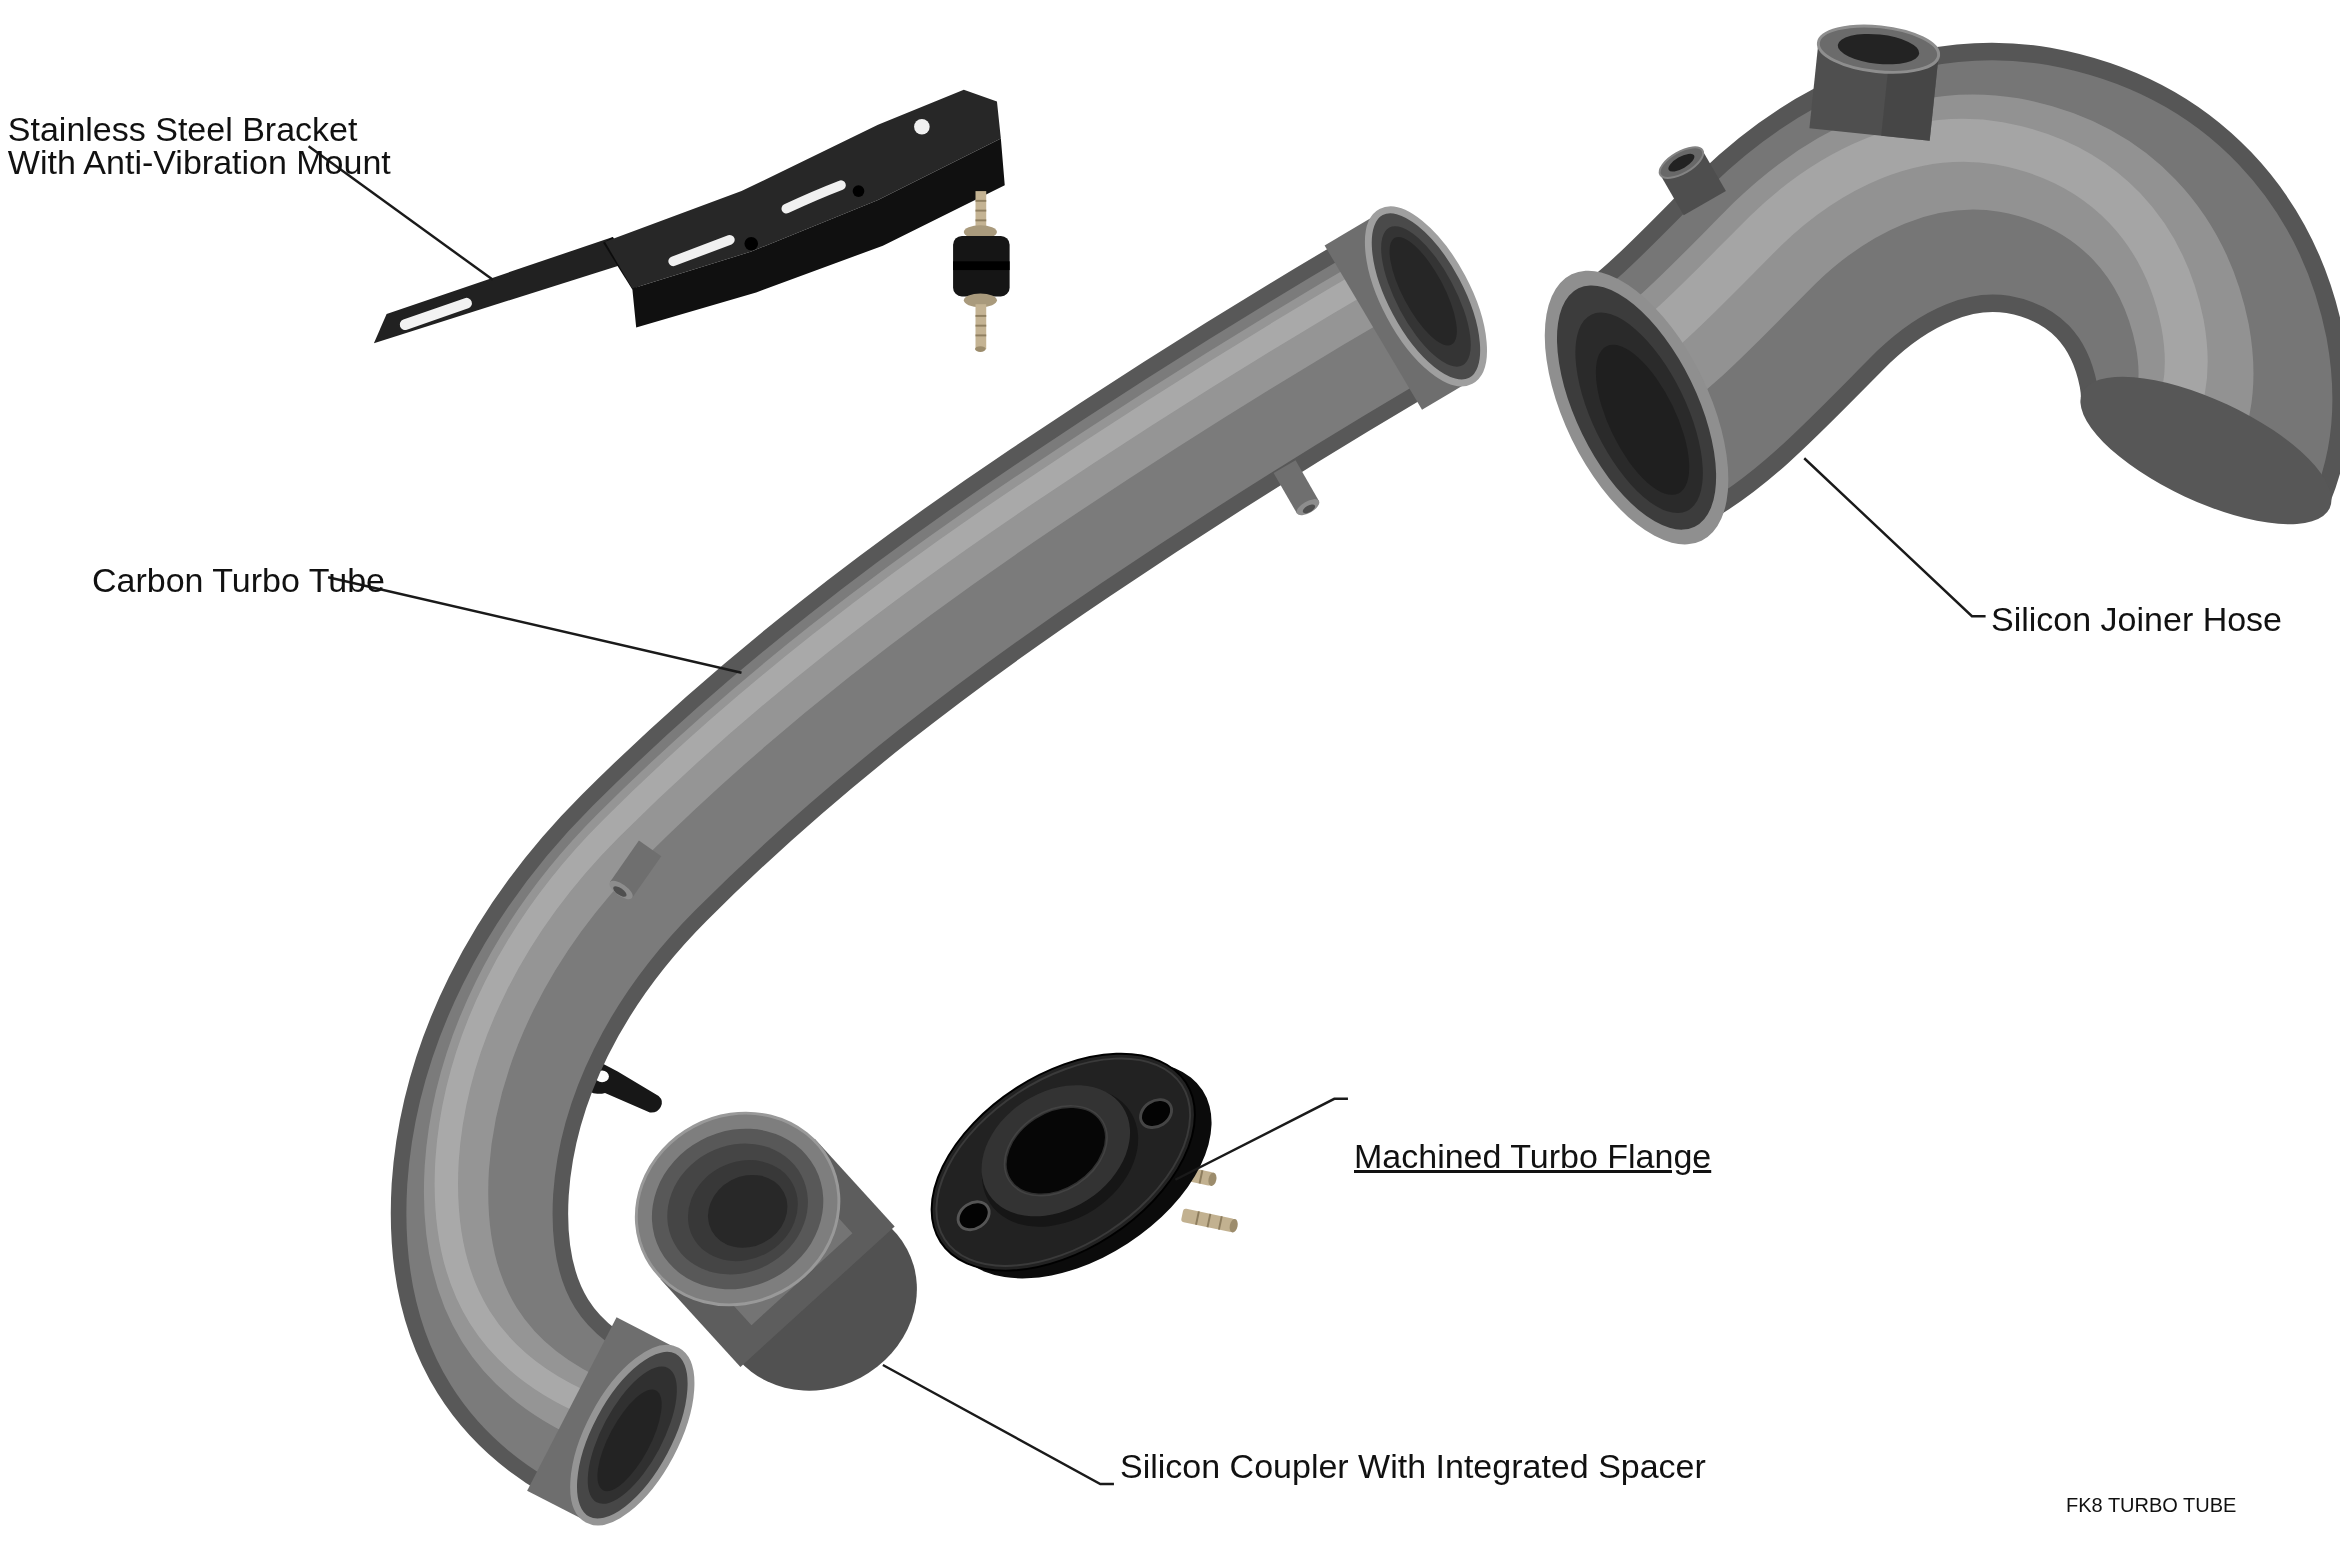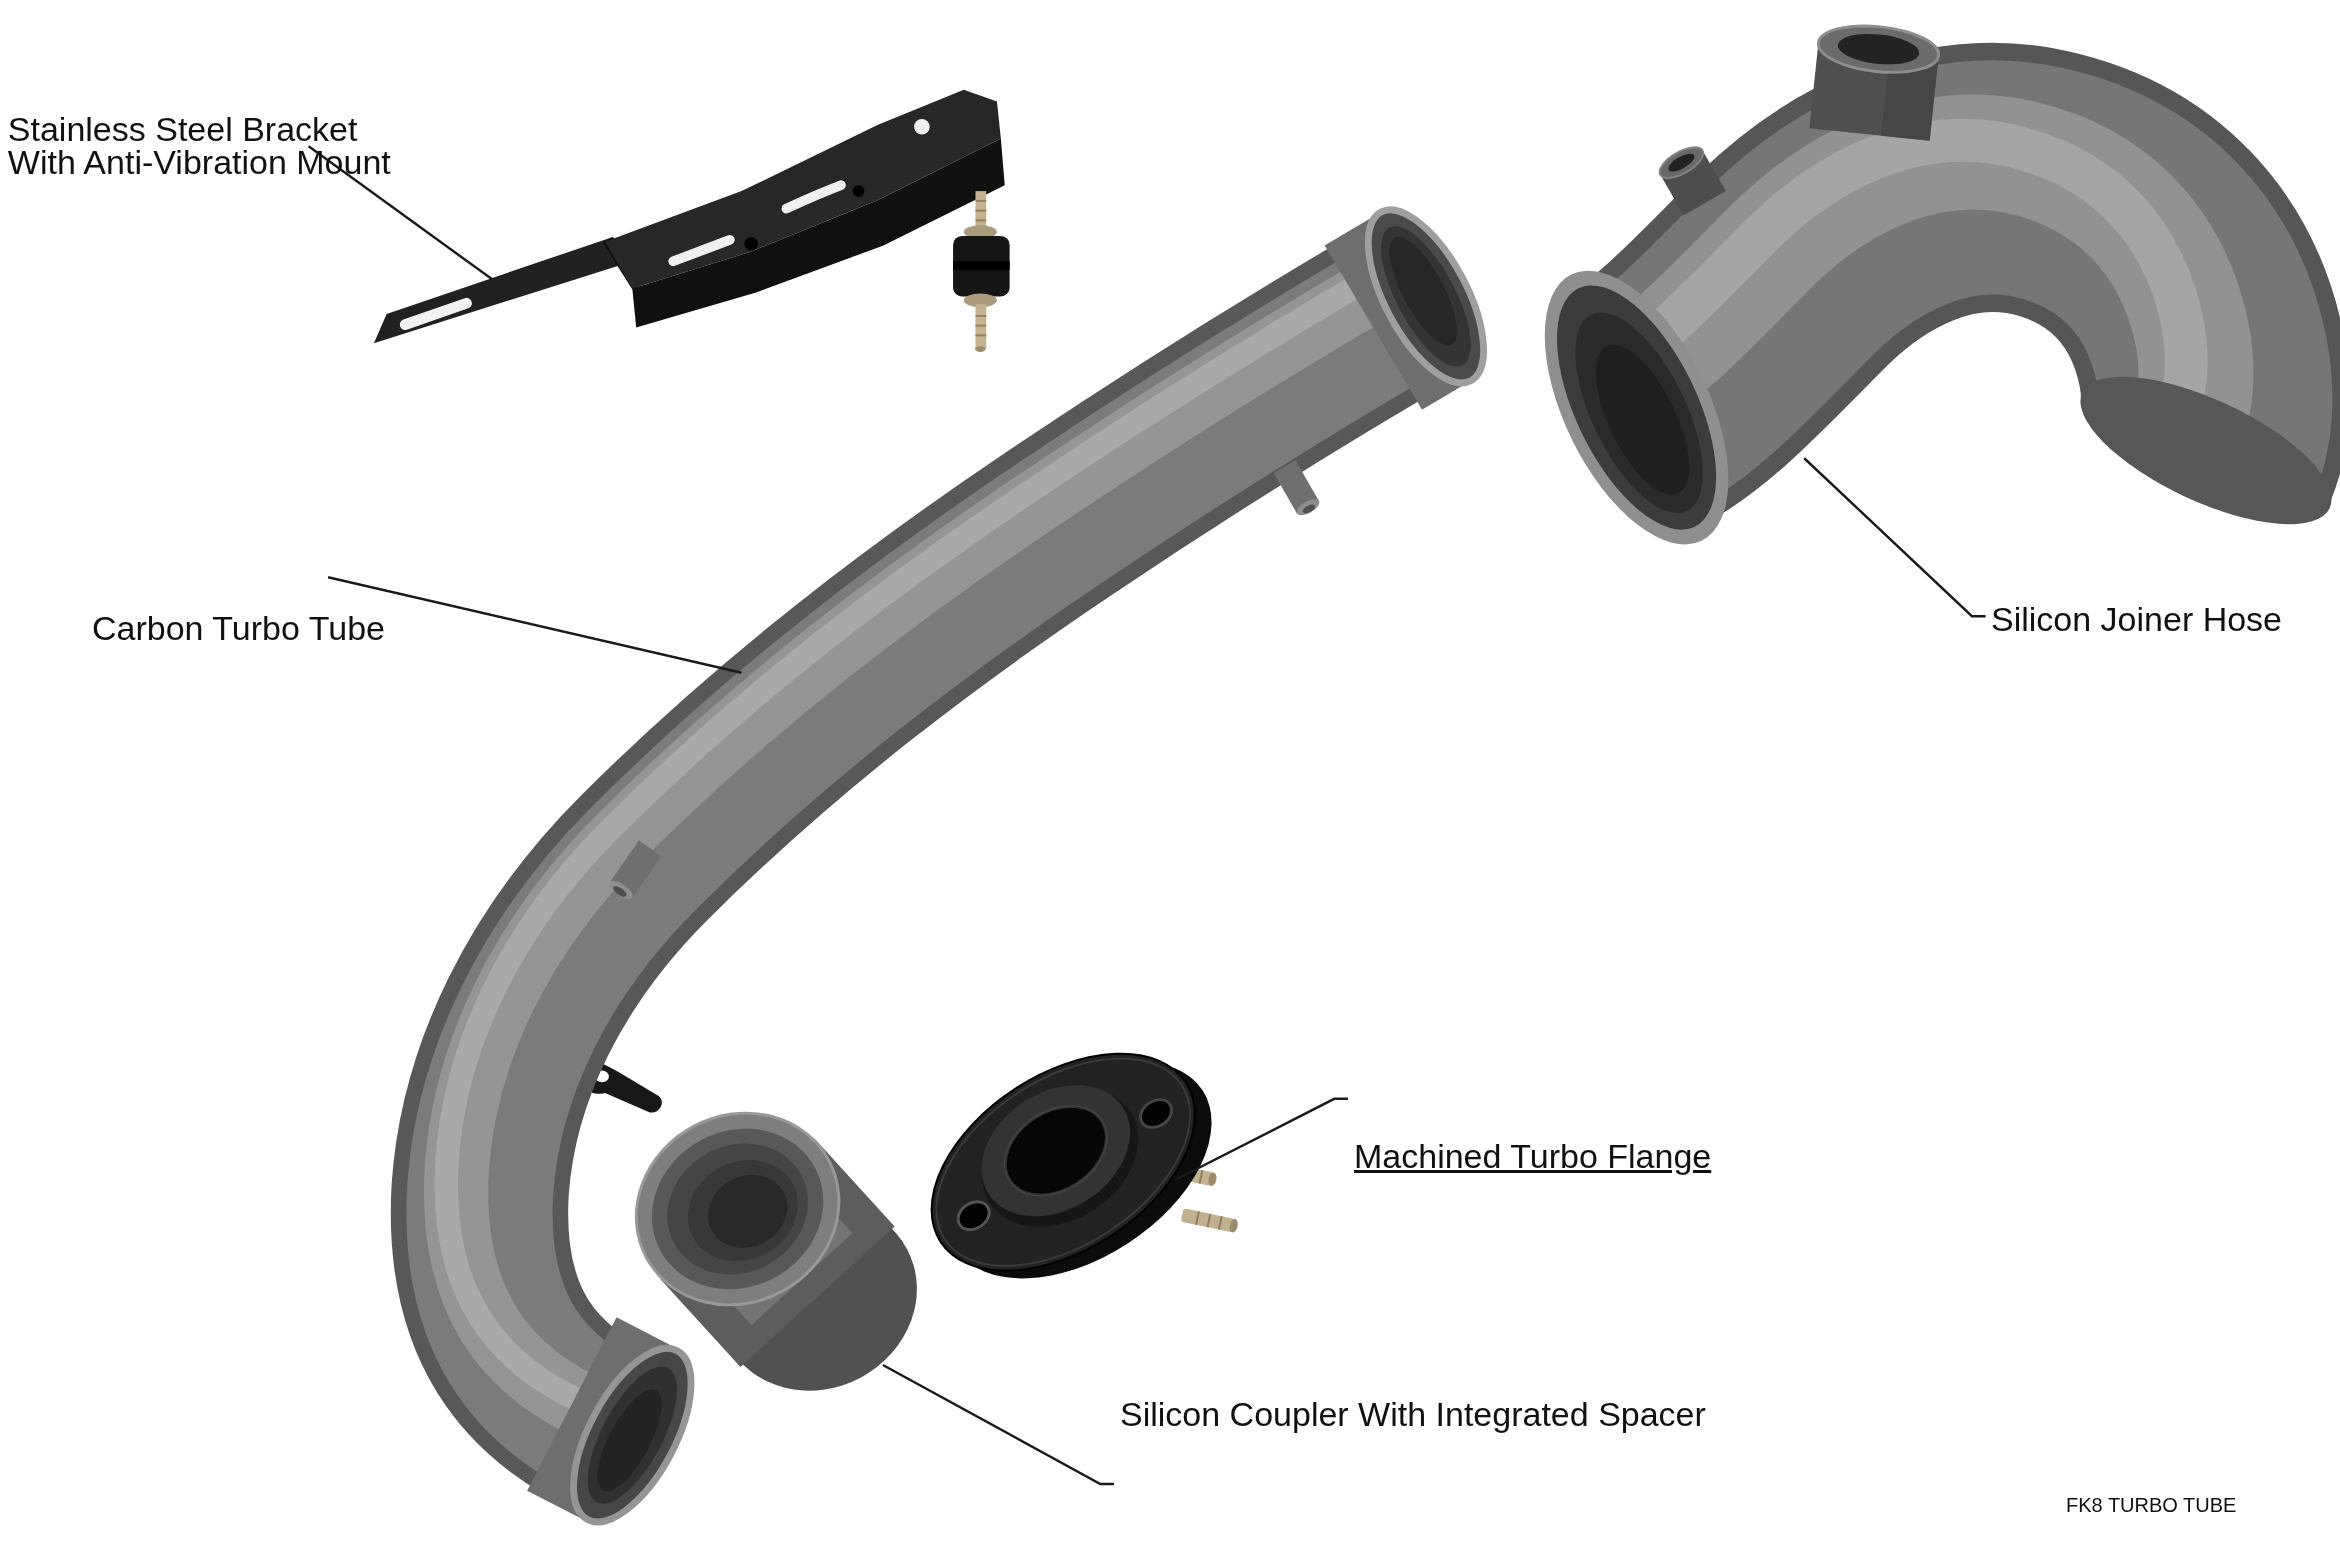--- a/index.html
+++ b/index.html
@@ -184,24 +184,24 @@
       <path d="M 1205 1210 L 1368 1127 L 1382 1127"></path>
       <path d="M 905 1400 L 1128 1522 L 1142 1522"></path>
     </g>
   </svg>
 
   <div class="part-label" style="left:7.8px; top:113px;">
     <div>Stainless Steel Bracket</div>
     <div>With Anti-Vibration Mount</div>
   </div>
 
-  <div class="part-label" style="left:92px; top:564px;margin-top:48px;">Carbon Turbo Tube</div>
+  <div class="part-label" style="left:92px; top:564px;">Carbon Turbo Tube</div>
 
   <div class="part-label" style="left:1991px; top:603px;">Silicon Joiner Hose</div>
 
   <div class="part-label" style="left:1354px; top:1140px;text-decoration:underline;">Machined Turbo Flange</div>
 
-  <div class="part-label" style="left:1120px; top:1398px;">Silicon Coupler With Integrated Spacer</div>
+  <div class="part-label" style="left:1120px; top:1450px;">Silicon Coupler With Integrated Spacer</div>
 
   <div class="diagram-title" style="left:2066px; top:1494px;">FK8 TURBO TUBE</div>
 
 </div>
 
 
 </body></html>

